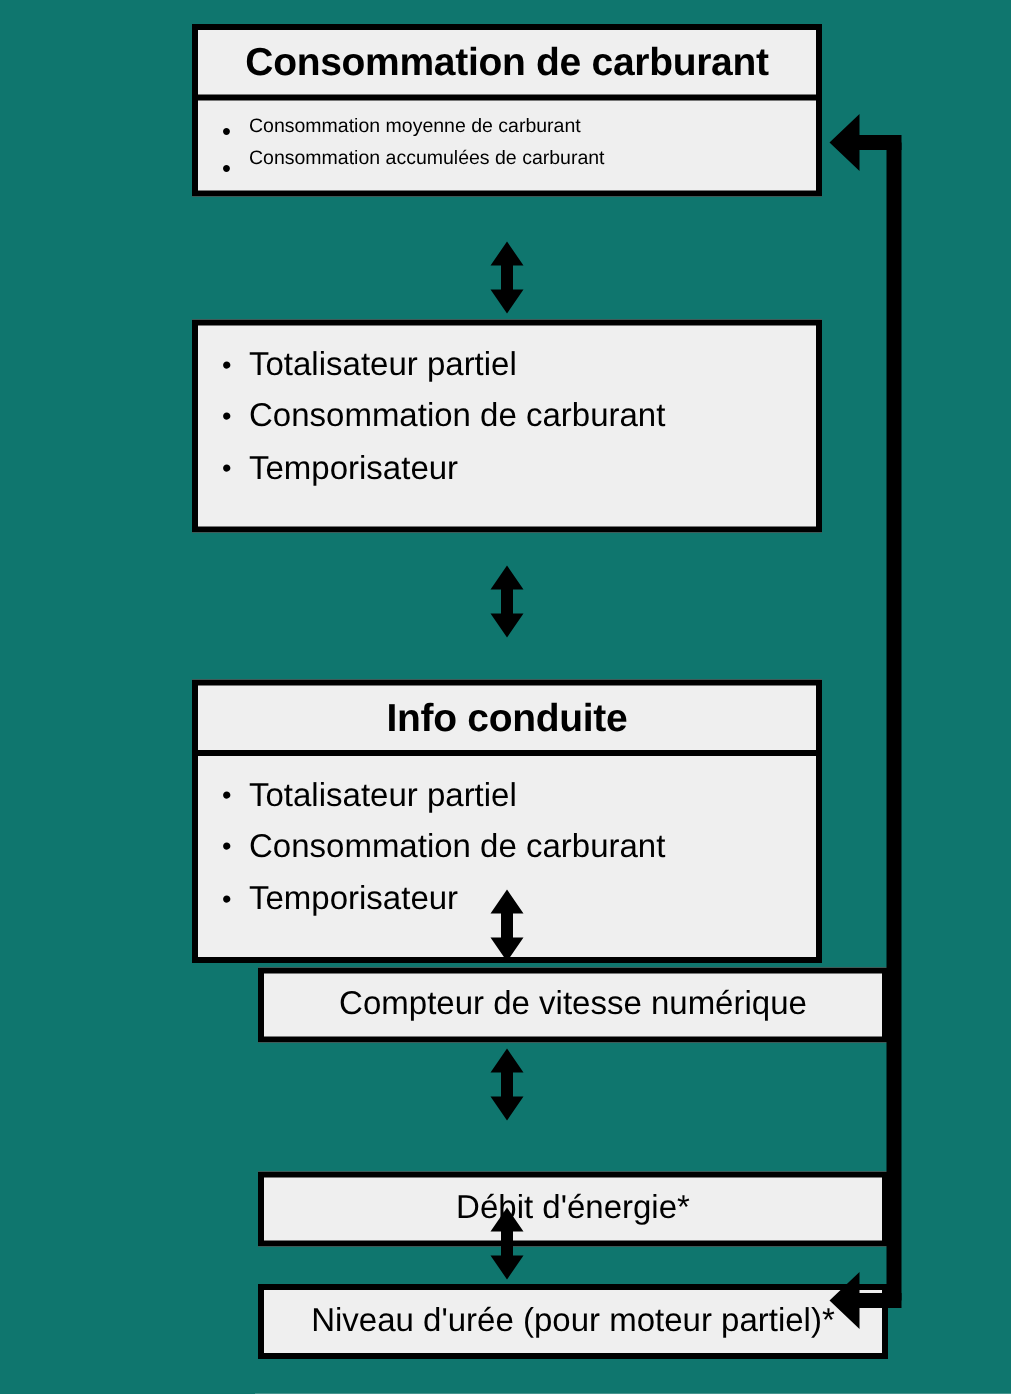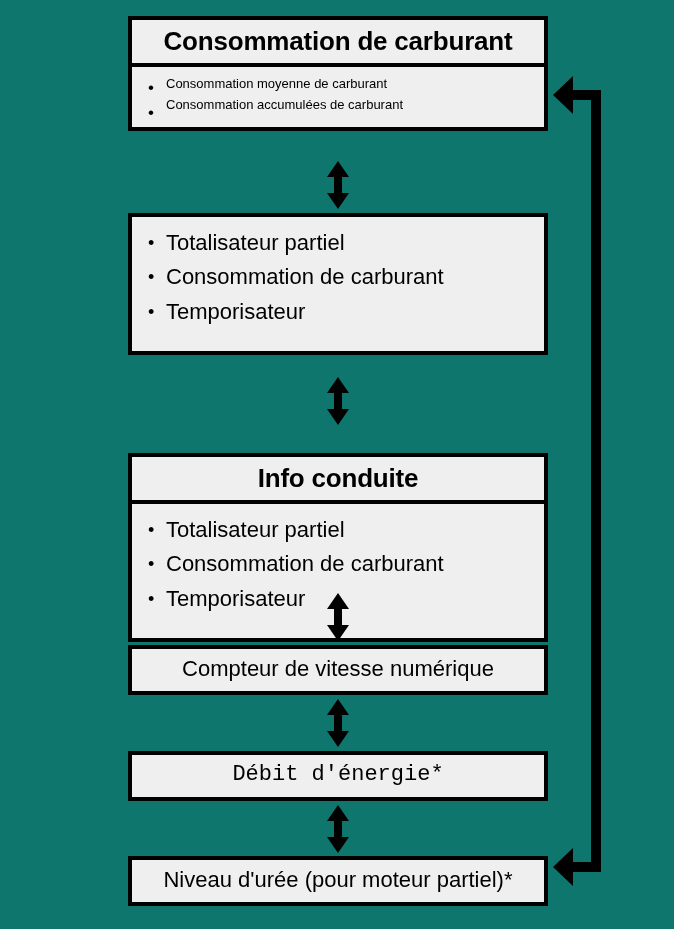--- a/index.html
+++ b/index.html
@@ -89,20 +89,21 @@
     line-height: 1.62;
   }
 
   
   .node--simple {
     text-align: center;
     font-size: 22px;
     padding: 7px 6px 9px 6px;
     line-height: 1.16;
     white-space: nowrap;
+    margin-left: 44px;
   }
 
   
   .varrow {
     position: absolute;
     left: 323px;
     width: 30px;
   }
   .varrow svg { display: block; }
 
@@ -171,21 +172,21 @@
   </div>
 
   <div class="node node--simple" style="top:645px;">Compteur de vitesse numérique</div>
 
   <div class="varrow" style="top:698px;">
     <svg width="30" height="50" viewBox="0 0 30 50" aria-hidden="true">
       <polygon points="15,1 26,17 19,17 19,33 26,33 15,49 4,33 11,33 11,17 4,17" fill="#000000"></polygon>
     </svg>
   </div>
 
-  <div class="node node--simple" style="top:751px;font-family:Liberation Mono, monospace;">Débit d'énergie*</div>
+  <div class="node node--simple" style="top:781px;">Débit d'énergie*</div>
 
   <div class="varrow" style="top:804px;">
     <svg width="30" height="50" viewBox="0 0 30 50" aria-hidden="true">
       <polygon points="15,1 26,17 19,17 19,33 26,33 15,49 4,33 11,33 11,17 4,17" fill="#000000"></polygon>
     </svg>
   </div>
 
   <div class="node node--simple" style="top:856px;">Niveau d'urée (pour moteur partiel)*</div>
 
   <div class="feedback">

